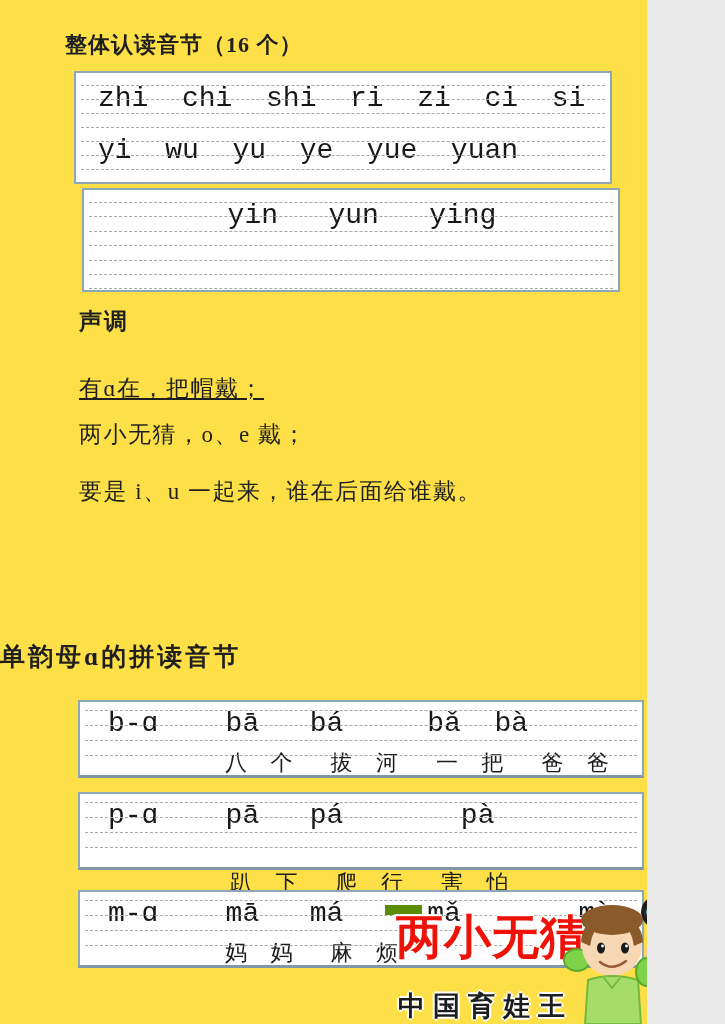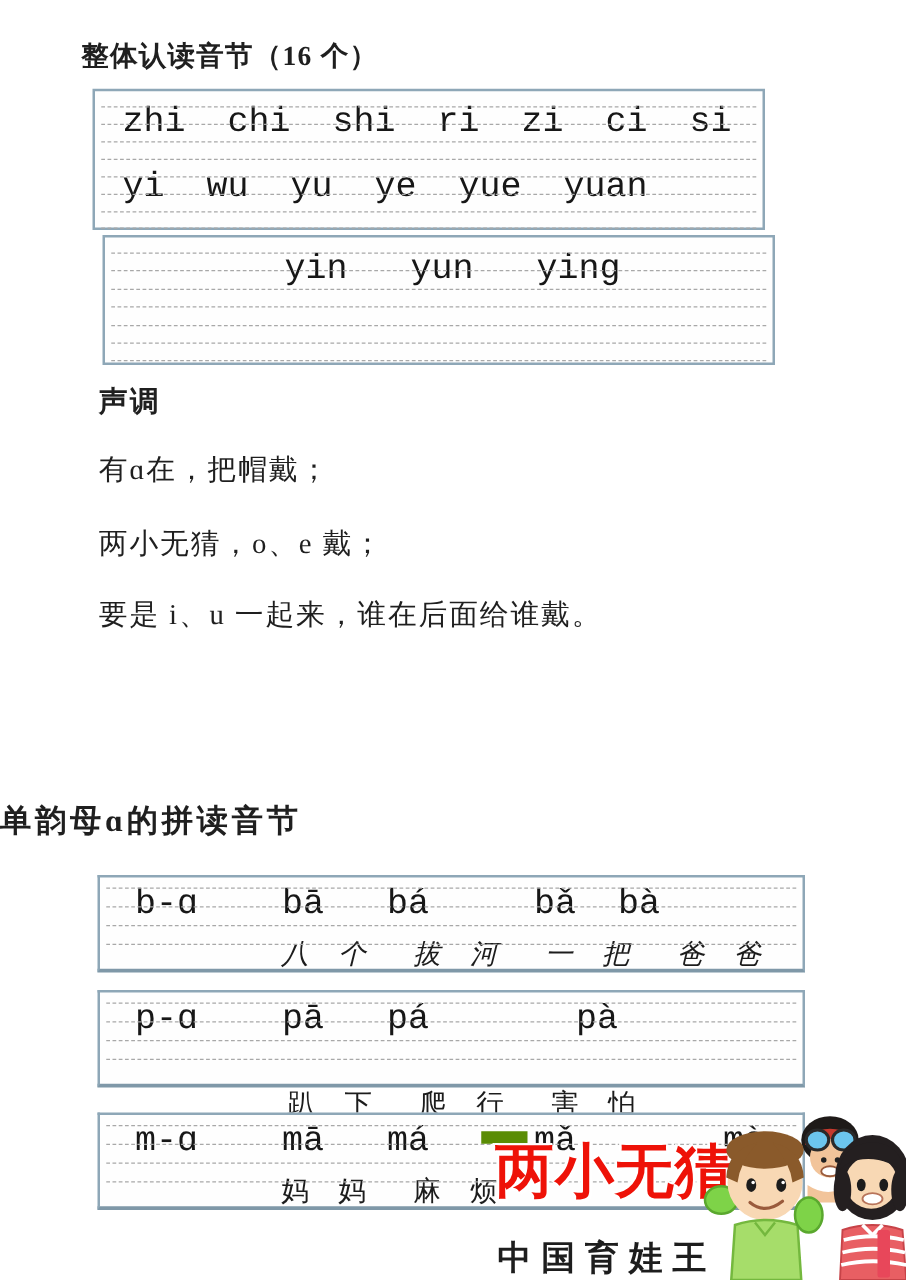--- a/index.html
+++ b/index.html
@@ -1,43 +1,43 @@
 <!DOCTYPE html>
 <html><head>
 <meta charset="utf-8">
 <style>
   html,body{margin:0;padding:0;background:#e9e9e9;}
-  .page{position:relative;width:725px;height:1024px;background:#ffffff;overflow:hidden;
+  .page{position:relative;width:647px;height:1024px;background:#fde047;overflow:hidden;
         font-family:"Liberation Serif","DejaVu Serif",serif;color:#1f1f1f;}
 
   
   .doc-title{position:absolute;left:65px;top:30px;font-size:22px;font-weight:600;letter-spacing:1px;}
   .tones-heading{position:absolute;left:79px;top:306px;font-size:23px;font-weight:700;letter-spacing:2px;}
   .tone-line{position:absolute;left:79px;font-size:23px;letter-spacing:1.5px;white-space:pre;}
-  .tl1{top:360px;} .tl2{top:419px;} .tl3{top:476px;}
+  .tl1{top:373px;text-decoration:underline;} .tl2{top:419px;} .tl3{top:476px;}
   .section3-title{position:absolute;left:0;top:640px;width:725px;
                   font-size:25px;font-weight:700;letter-spacing:3px;}
 
   
   .writing-box{position:absolute;background:#fefefe;border:2px solid #8ea7b7;box-sizing:border-box;}
   .box-a{left:74px;top:71px;width:538px;height:113px;}
   .box-b{left:82px;top:188px;width:538px;height:104px;text-align:center;}
   .sbox{left:78px;width:566px;height:78px;border-bottom-width:3px;border-bottom-color:#7f98a8;}
   .sbox1{top:700px;} .sbox2{top:792px;} .sbox3{top:890px;}
   .dline{position:absolute;left:5px;right:5px;height:0;border-top:1px dashed #a8a8a8;}
 
   .pin-row{position:absolute;left:0;right:0;white-space:pre;
            font-family:"Liberation Mono","DejaVu Sans Mono",monospace;
            font-size:28px;color:#171717;line-height:56px;}
   .pr-a1{top:-2px;padding-left:22px;}
   .pr-a2{top:50px;padding-left:22px;}
   .pr-b1{top:-2px;padding-left:22px;}
   .pr-s{top:-5px;line-height:54px;padding-left:28px;}
   .hz-row{position:absolute;white-space:pre;font-size:22px;letter-spacing:9px;color:#1c1c1c;top:46px;}
-  .hz1{left:145px;font-style:italic;} .hz2{left:150px;margin-top:28px;} .hz3{left:145px;}
+  .hz1{left:145px;} .hz2{left:150px;margin-top:28px;} .hz3{left:145px;}
 
   
   .wm-green-bar{position:absolute;left:385px;top:905px;width:37px;height:10px;background:#5a8c05;z-index:6;}
   .wm-red{position:absolute;left:396px;top:906px;font-size:47px;font-weight:800;color:#ee1208;
           font-family:"Liberation Sans","DejaVu Sans",sans-serif;letter-spacing:1px;z-index:6;
           text-shadow:-2px 0 #fff,2px 0 #fff,0 -2px #fff,0 2px #fff,2px 2px #fff,-2px -2px #fff;}
   .wm-blue{position:absolute;left:386px;top:950px;font-size:48px;font-weight:800;color:#5a2de0;
            font-family:"Liberation Sans","DejaVu Sans",sans-serif;letter-spacing:0px;z-index:6;
            text-shadow:-2px 0 #fff,2px 0 #fff,0 -2px #fff,0 2px #fff,2px 2px #fff,-2px -2px #fff;}
   .wm-sub{position:absolute;left:398px;top:988px;font-size:27px;font-weight:700;color:#1d1d1d;

